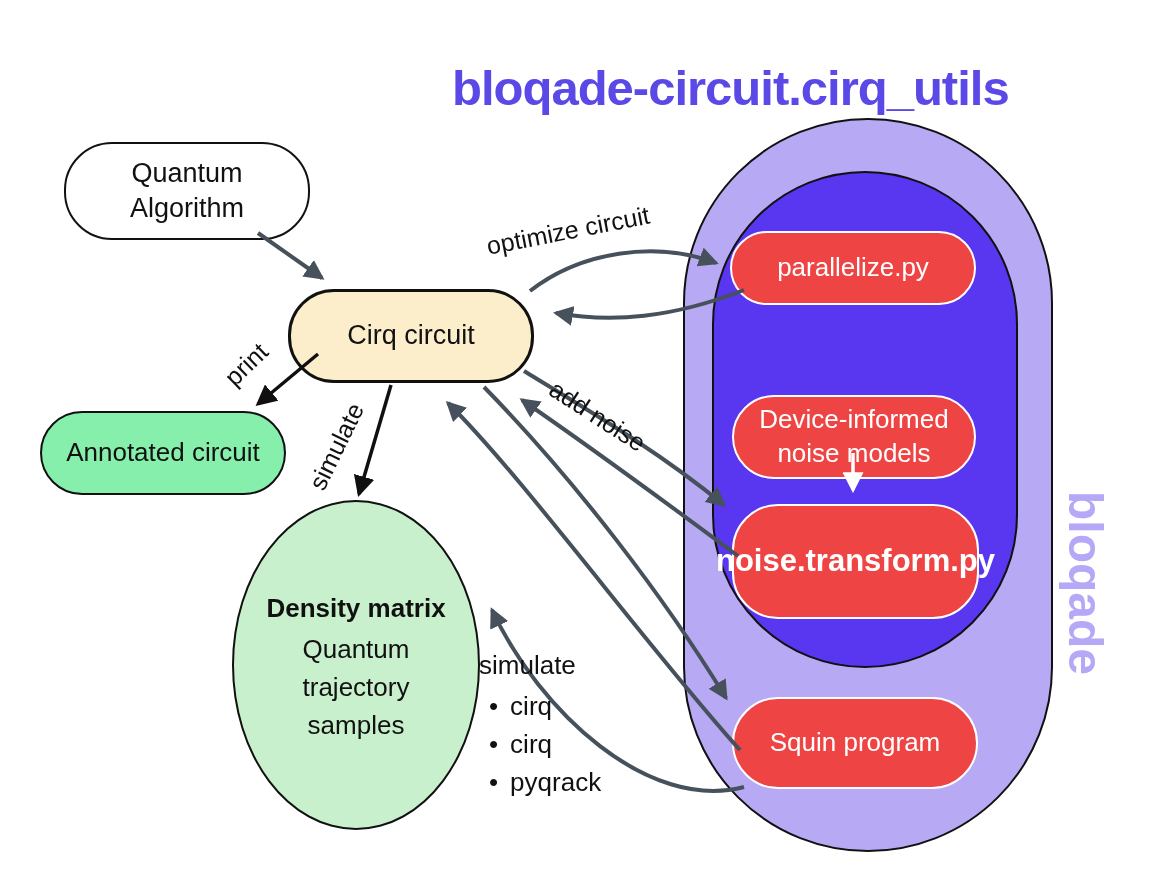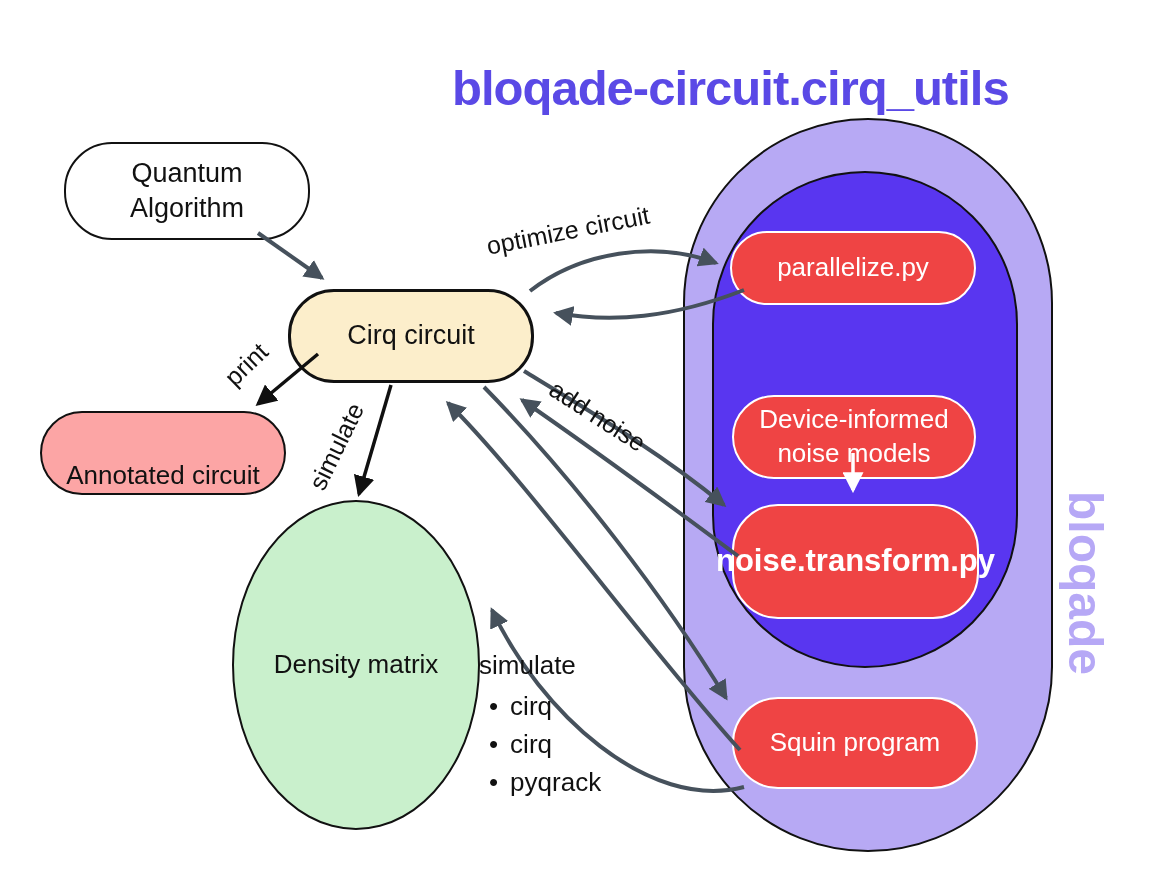--- a/index.html
+++ b/index.html
@@ -38,30 +38,30 @@
   .mod-parallelize{left:730px;top:231px;width:246px;height:74px;border-radius:37px;}
   .mod-noise-models{left:732px;top:369px;width:244px;height:84px;border-radius:42px;margin-top:26px;}
   .mod-noise-models .inner-txt{width:210px;}
   .mod-noise-transform{left:732px;top:504px;width:247px;height:115px;font-size:31px;font-weight:bold;}
   .mod-squin{left:732px;top:697px;width:246px;height:92px;}
   .white-box{background:#fff;border:2.5px solid #111;border-radius:48px;font-size:27px;}
   .qa{left:64px;top:142px;width:246px;height:98px;}
   .qa .inner-txt{width:130px;}
   .cream-box{background:#fceecb;border:3px solid #111;border-radius:46px;font-size:27px;justify-content:center;}
   .cirq{left:288px;top:289px;width:246px;height:94px;z-index:4;}
-  .green-box{background:#fca5a5;border:2.5px solid #111;border-radius:42px;align-items:flex-end;}
+  .green-box{background:#86efac;border:2.5px solid #111;border-radius:42px;}
   .annotated{left:40px;top:411px;width:246px;height:84px;}
   .ellipse{
     left:232px;top:500px;width:248px;height:330px;border-radius:50%;
     background:#c9f0cc;border:2.5px solid #111;box-sizing:border-box;z-index:3;
     display:flex;flex-direction:column;align-items:center;justify-content:center;
     text-align:center;font-size:26px;line-height:1.45;
   }
   .ellipse .p1{width:120px;}
-  .ellipse .p2{width:220px;margin:4px 0;}
+  .ellipse .p2{width:220px;margin:4px 0;font-weight:bold;}
   .ellipse .p3{width:150px;}
   
   .edge-label{font-size:25px;white-space:nowrap;z-index:6;color:#111;}
   .lbl-optimize{left:487px;top:232px;transform:rotate(-11deg);transform-origin:left center;}
   .lbl-addnoise{left:552px;top:372px;transform:rotate(33deg);transform-origin:left center;}
   .lbl-print{left:222px;top:350px;transform:rotate(-44deg);transform-origin:center;}
   .lbl-simulate{left:290px;top:432px;transform:rotate(-64deg);transform-origin:center;}
   
   .sim-list{left:479px;top:650px;z-index:6;font-size:26px;}
   .sim-list .hdr{margin-bottom:10px;}
@@ -96,20 +96,21 @@
   <span class="inner-txt">Quantum Algorithm</span>
 </div>
 <div class="abs node cream-box cirq">
   <span class="inner-txt">Cirq circuit</span>
 </div>
 <div class="abs node green-box annotated">
   <span class="inner-txt">Annotated circuit</span>
 </div>
 <div class="abs ellipse">
   <div class="p2">Density matrix</div>
+  <div class="p3">Quantum trajectory samples</div>
 </div>
 
 <div class="abs edge-label lbl-optimize">optimize circuit</div>
 <div class="abs edge-label lbl-addnoise">add noise</div>
 <div class="abs edge-label lbl-print">print</div>
 <div class="abs edge-label lbl-simulate">simulate</div>
 
 <div class="abs sim-list">
   <div class="hdr">simulate</div>
   <div class="sim-item">

